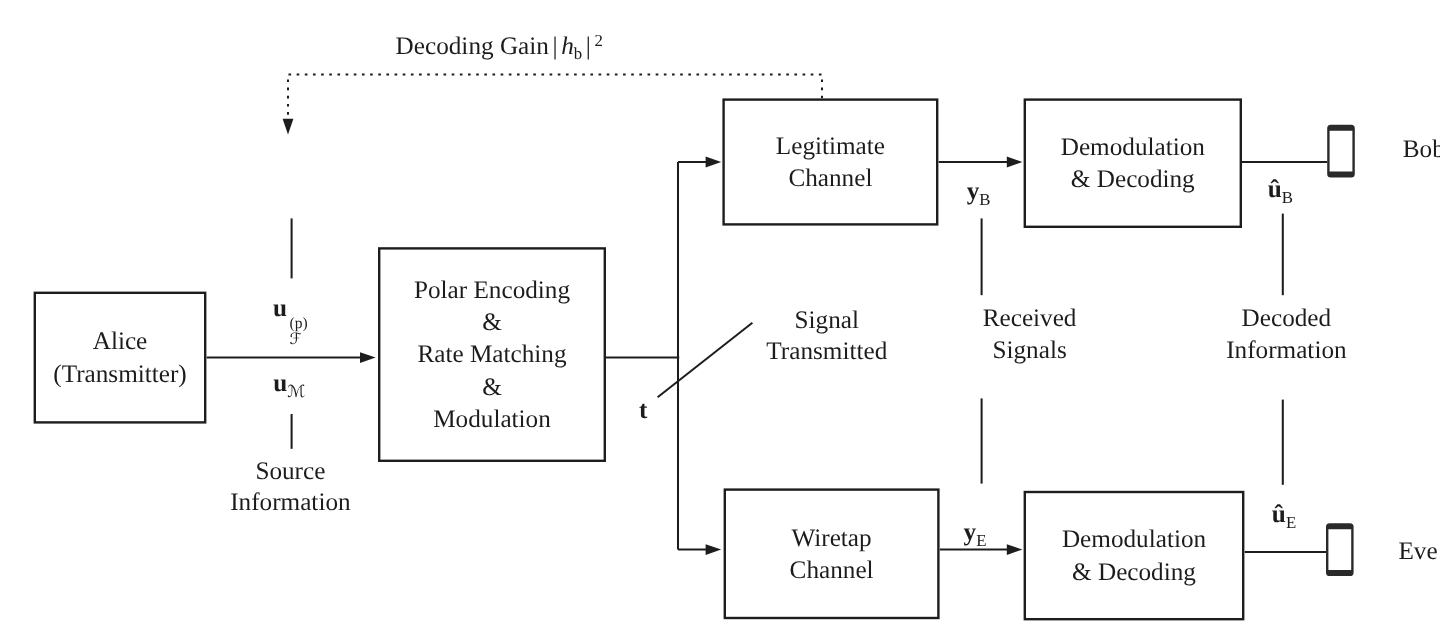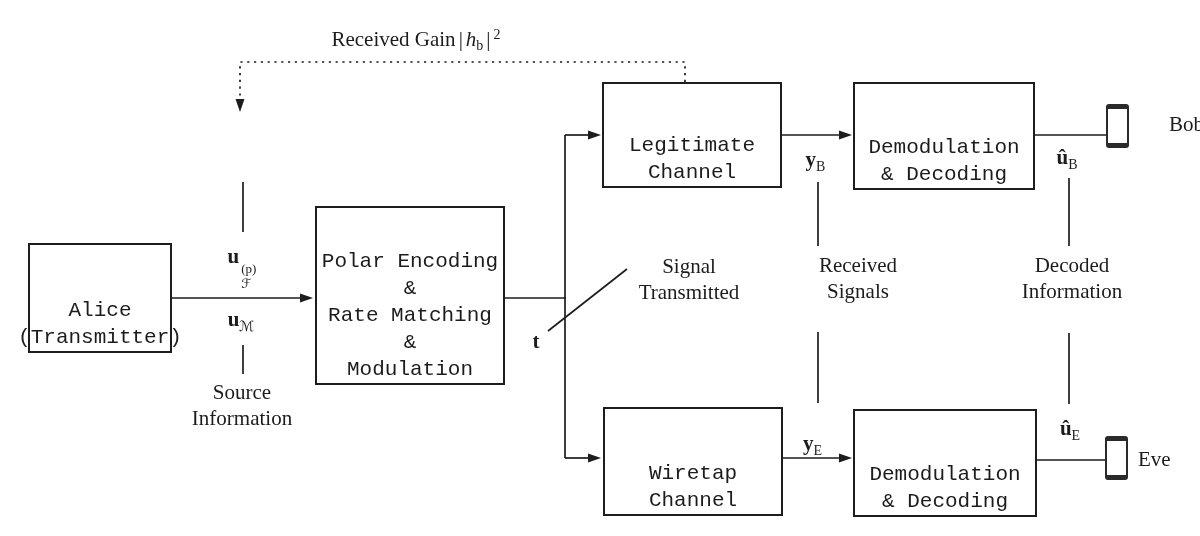--- a/index.html
+++ b/index.html
@@ -2,22 +2,22 @@
 <html><head>
 <meta charset="utf-8">
 <style>
   html,body { margin:0; padding:0; background:#ffffff; }
   body { width:1200px; height:536px; font-family:"Liberation Serif", serif; color:#1c1c1c; }
   #canvas { position:relative; width:1200px; height:536px; background:#ffffff; overflow:hidden; }
   svg.wires { position:absolute; left:0; top:0; width:1200px; height:536px; }
   .box {
     position:absolute; box-sizing:border-box;
     border:2px solid #1d1d1d; background:#ffffff;
-    display:flex; flex-direction:column; align-items:center; justify-content:flex-end;
-    text-align:center; font-size:21px; line-height:27px;font-family:Liberation Mono, monospace;
+    display:flex; flex-direction:column; align-items:center; justify-content:center;
+    text-align:center; font-size:21px; line-height:27px;
   }
   .lbl { position:absolute; text-align:center; font-size:21px; line-height:26px; white-space:nowrap; }
   .lbl .row { display:block; }
   .math { font-weight:bold; }
   sub.m { font-size:14px; font-weight:normal; vertical-align:-5px; }
   .cal { font-family:"DejaVu Sans", sans-serif; font-size:13px; }
   .stack {
     display:inline-flex; flex-direction:column; align-items:flex-start;
     font-size:13px; font-weight:normal; line-height:1.15; vertical-align:-10px; margin-left:2px;
   }
@@ -114,21 +114,21 @@
     <span class="row">Wiretap</span>
     <span class="row">Channel</span>
   </div>
 
   <div class="box" style="left:853px; top:409px; width:184px; height:108px;">
     <span class="row">Demodulation</span>
     <span class="row">&amp; Decoding</span>
   </div>
 
   <div class="lbl gain-label" style="left:296px; top:22px; width:240px;">
-    <span>Received Gain</span><span class="bar">|</span><i>h</i><sub>b</sub><span class="bar">|</span><sup>2</sup>
+    <span>Decoding Gain</span><span class="bar">|</span><i>h</i><sub>b</sub><span class="bar">|</span><sup>2</sup>
   </div>
 
 
   <div class="lbl math" style="left:212px; top:243px; width:60px;">
     <span>u</span><span class="stack">
         <span>(p)</span>
         <span class="cal">ℱ</span>
       </span>
   </div>
 
@@ -175,17 +175,17 @@
   <div class="lbl math" style="left:1046px; top:415px; width:48px;">
     <span>û</span><sub class="m">E</sub>
   </div>
 
   <div class="phone" style="left:1106px; top:104px;"></div>
   <div class="lbl" style="left:1138px; top:111px; width:60px; text-align:left;margin-left:31px;">
     <span>Bob</span>
   </div>
 
   <div class="phone" style="left:1105px; top:436px;"></div>
-  <div class="lbl" style="left:1138px; top:446px; width:60px; text-align:left;">
+  <div class="lbl" style="left:1138px; top:446px; width:60px; text-align:right;">
     <span>Eve</span>
   </div>
 
 </div>
 
 </body></html>

